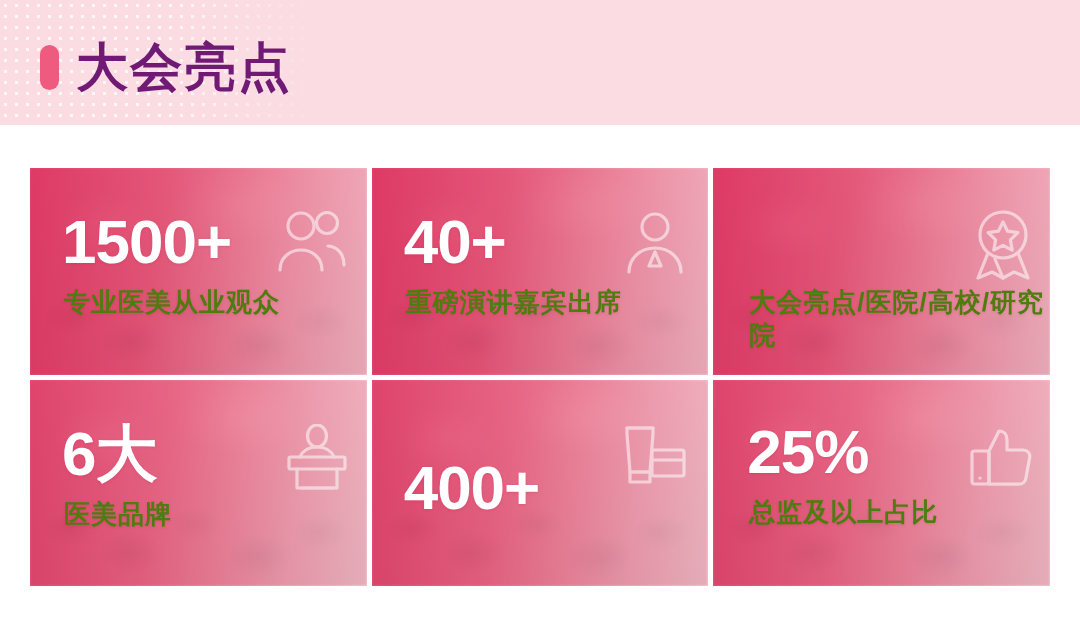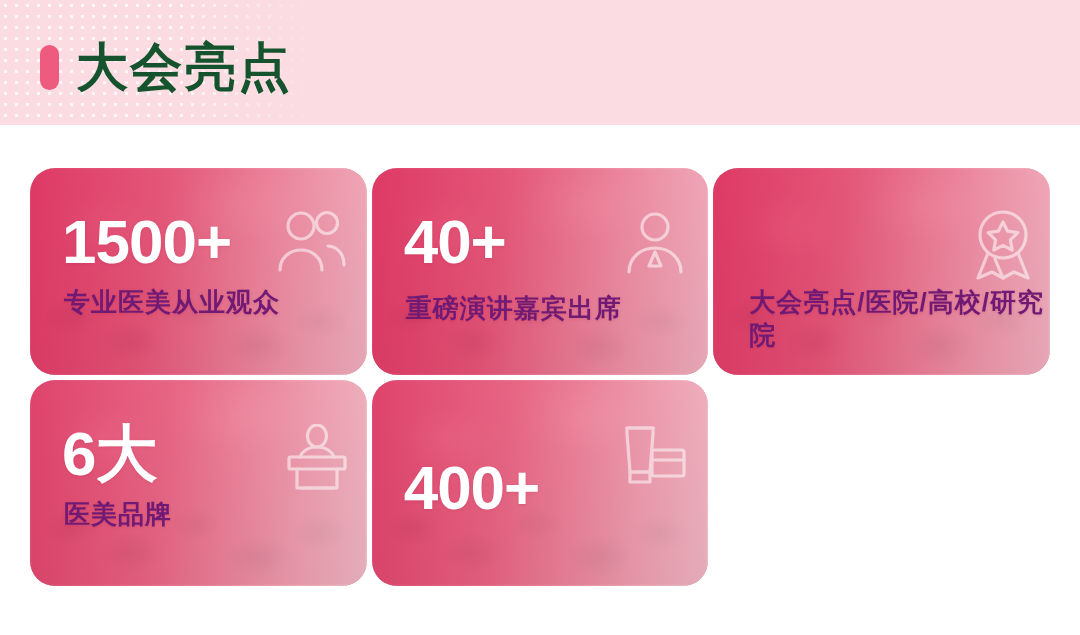--- a/index.html
+++ b/index.html
@@ -24,37 +24,36 @@
     -webkit-mask-image:linear-gradient(to right, #000 0%, #000 52%, transparent 100%);
             mask-image:linear-gradient(to right, #000 0%, #000 52%, transparent 100%);
   }
   .header-bar{
     position:absolute;left:40px;top:45px;width:19px;height:45px;
     border-radius:10px;background:#ef5b7e;
   }
   .header-title{
     position:absolute;left:76px;top:38px;
     font-size:52px;line-height:58px;font-weight:bold;
-    color:#14532d;letter-spacing:2px;
+    color:#701a75;letter-spacing:2px;
     white-space:nowrap;
   }
 
   
   .grid{
     position:absolute;left:30px;top:168px;width:1020px;height:418px;
     display:grid;
     grid-template-columns:1fr 1fr 1fr;
     grid-template-rows:1fr 1fr;
     gap:5px;
     overflow:hidden;
   }
   .cell{
     position:relative;overflow:hidden;
     padding:0;
-    border-radius:25px;
   }
   
   .cell .photo{
     position:absolute;inset:0;
     background-color:#c8687c;
     background-image:
       radial-gradient(ellipse 40px 26px at 12% 72%, rgba(60,25,35,.36), transparent 70%),
       radial-gradient(ellipse 46px 30px at 30% 84%, rgba(50,20,30,.34), transparent 70%),
       radial-gradient(ellipse 38px 24px at 49% 70%, rgba(70,30,40,.30), transparent 70%),
       radial-gradient(ellipse 50px 32px at 68% 86%, rgba(45,18,28,.34), transparent 70%),
@@ -72,37 +71,37 @@
 
   .num{
     position:absolute;
     color:#ffffff;font-weight:bold;
     font-size:62px;line-height:64px;letter-spacing:-1px;
     text-shadow:0 1px 3px rgba(170,30,60,.18);
     white-space:nowrap;
   }
   .desc{
     position:absolute;
-    color:#701a75;font-weight:bold;
+    color:#4d7c0f;font-weight:bold;
     font-size:26px;line-height:33px;letter-spacing:1px;
     text-shadow:0 1px 3px rgba(170,30,60,.18);
   }
   .ico{
     position:absolute;
     opacity:.55;
   }
   .ico svg{display:block;}
 
   
   .c1 .num{left:32px;top:42px;}
   .c1 .desc{left:34px;top:118px;}
   .c1 .ico{left:243px;top:40px;}
 
   .c2 .num{left:32px;top:42px;}
-  .c2 .desc{left:34px;top:124px;}
+  .c2 .desc{left:34px;top:118px;}
   .c2 .ico{left:248px;top:40px;}
 
   .c3 .num{left:34px;top:42px;}
   .c3 .desc{left:36px;top:118px;}
   .c3 .ico{left:255px;top:40px;}
 
   .c4 .num{left:32px;top:42px;}
   .c4 .desc{left:34px;top:118px;}
   .c4 .ico{left:253px;top:44px;}
 
@@ -207,14 +206,29 @@
           <path d="M12 4h26v6l-3 38H15L12 10z"></path>
           <path d="M12 4h26"></path>
           <path d="M15 48h20v10H15z"></path>
           <rect x="37" y="26" width="32" height="26" rx="2"></rect>
           <path d="M37 36h32"></path>
         </svg>
       </div>
     </div>
   </div>
 
+  <div class="cell c6 r2">
+    <div class="photo"></div>
+    <div class="wash"></div>
+    <div class="content">
+      <div class="num">25%</div>
+      <div class="desc">总监及以上占比</div>
+      <div class="ico">
+        <svg width="72" height="66" viewBox="0 0 72 66" fill="none" stroke="#ffffff" stroke-width="3.2" stroke-linecap="round" stroke-linejoin="round">
+          <path d="M22 27l10-20c5 0 8 3.5 8 8.5V26h16.5c4 0 6.8 3.4 6.2 7.2l-3.8 21c-.6 3.5-3.5 6-7 6H22z"></path>
+          <rect x="5" y="27" width="17" height="33" rx="2.5"></rect>
+          <path d="M13 54h.1"></path>
+        </svg>
+      </div>
+    </div>
+  </div>
 
 </div>
 
 </body></html>

